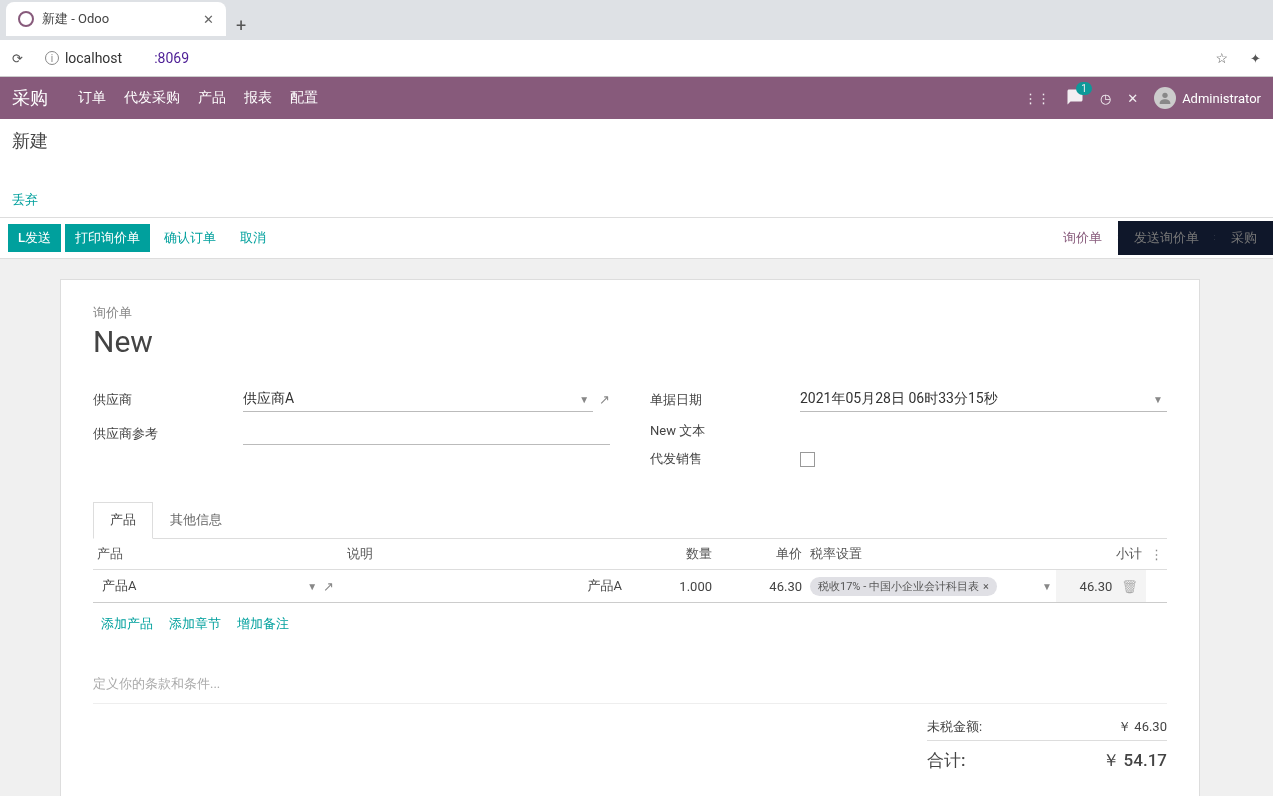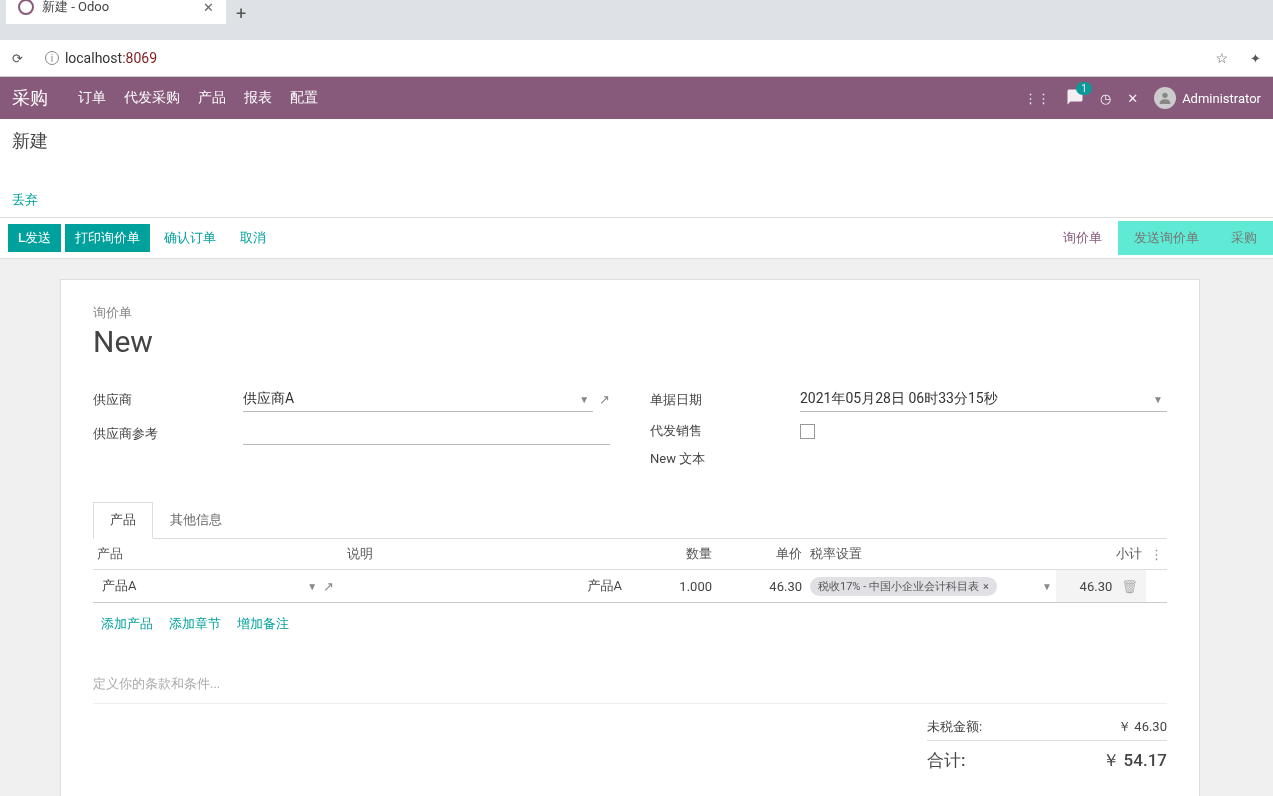--- a/index.html
+++ b/index.html
@@ -1,30 +1,30 @@
 <!DOCTYPE html>
 <html><head>
 <meta charset="utf-8">
 <style>
 * { margin: 0; padding: 0; box-sizing: border-box; font-family: -apple-system, BlinkMacSystemFont, "Segoe UI", Roboto, sans-serif; }
 body { background: #f0f0f0; font-size: 13px; color: #444; }
 
 
 .browser-chrome { background: #dee1e5; }
-.tab-bar { display: flex; align-items: flex-end; padding: 6px 6px 16px 6px; height: 40px; }
+.tab-bar { display: flex; align-items: flex-end; padding: 6px 6px 4px 6px; height: 40px; }
 .tab { display: flex; align-items: center; background: #fff; border-radius: 8px 8px 0 0; padding: 8px 12px; gap: 8px; min-width: 220px; }
 .tab-favicon { width: 16px; height: 16px; border-radius: 50%; border: 2px solid #875a7b; }
 .tab-close { color: #666; cursor: pointer; margin-left: auto; }
 .new-tab-btn { font-size: 18px; color: #555; padding: 0 10px; cursor: pointer; }
 .addr-bar { display: flex; align-items: center; background: #fff; padding: 4px 8px; gap: 8px; border-bottom: 1px solid #ccc; }
 .addr-icon { color: #555; padding: 4px; cursor: pointer; }
 .url-box { flex: 1; display: flex; align-items: center; padding: 6px 10px; font-size: 14px; color: #555; }
 .url-info { color: #888; margin-right: 6px; border: 1px solid #888; border-radius: 50%; width: 14px; height: 14px; display: inline-flex; align-items: center; justify-content: center; font-size: 10px; }
 .url-host { color: #333; }
-.url-path { color: #7f1d1d; }
+.url-path { color: #4c1d95; padding-left: 32px; }
 .url-star { color: #555; margin-left: auto; }
 
 
 .app-nav { background: #875a7b; color: #fff; display: flex; align-items: center; height: 42px; padding: 0 12px; }
 .app-brand { font-size: 18px; font-weight: 500; margin-right: 30px; }
 .nav-menu { display: flex; gap: 18px; }
 .nav-item { color: #fff; font-size: 14px; cursor: pointer; }
 .nav-right { margin-left: auto; display: flex; align-items: center; gap: 16px; }
 .nav-ico { color: #fff; cursor: pointer; opacity: 0.9; }
 .msg-badge { position: relative; }
@@ -38,21 +38,21 @@
 .cp-breadcrumb { font-size: 18px; color: #444; }
 .cp-actions { padding: 0 12px 8px; margin-top: 28px; }
 .cp-discard { color: #00A09D; font-size: 13px; cursor: pointer; }
 
 
 .status-bar { display: flex; align-items: center; border-top: 1px solid #ddd; border-bottom: 1px solid #ddd; background: #fff; }
 .status-btns { display: flex; gap: 4px; padding: 6px 8px; }
 .btn { padding: 5px 10px; font-size: 13px; border: none; cursor: pointer; background: transparent; color: #00A09D; font-weight: 500; }
 .btn-primary { background: #00A09D; color: #fff; }
 .status-flow { margin-left: auto; display: flex; }
-.flow-step { padding: 8px 16px; color: #777; font-size: 13px; position: relative; background: #5eead4; }
+.flow-step { padding: 8px 16px; color: #777; font-size: 13px; position: relative; background: #0f172a; }
 .flow-step.active { color: #875a7b; font-weight: 500; background: #fff; }
 .flow-step:not(:last-child)::after { content: "›"; position: absolute; right: -3px; color: #ccc; }
 
 
 .form-container { padding: 20px 8px 20px 60px; }
 .sheet { background: #fff; border: 1px solid #ddd; padding: 24px 32px; max-width: 1140px; }
 .doc-label { color: #888; font-size: 13px; }
 .doc-title { font-size: 30px; font-weight: 400; margin-top: 2px; margin-bottom: 28px; }
 .form-grid { display: flex; gap: 40px; margin-bottom: 24px; }
 .col { flex: 1; }
@@ -200,28 +200,28 @@
         <div class="fld">
           <div class="fld-label">单据日期</div>
           <div class="fld-input">
             <div class="m2o">
               <span>2021年05月28日 06时33分15秒</span>
               <span class="m2o-caret">▼</span>
             </div>
           </div>
         </div>
         <div class="fld">
-          <div class="fld-label">代发销售</div>
-          <div class="fld-input">
-              <div class="chk"></div>
-            </div>
-        </div>
-        <div class="fld">
           <div class="fld-label">New 文本</div>
           <div class="fld-input"></div>
+        </div>
+        <div class="fld">
+          <div class="fld-label">代发销售</div>
+          <div class="fld-input">
+              <div class="chk"></div>
+            </div>
         </div>
       </div>
     </div>
 
     <div class="tabs">
       <div class="tab-h active">产品</div>
       <div class="tab-h">其他信息</div>
     </div>
 
     <table class="tbl">

